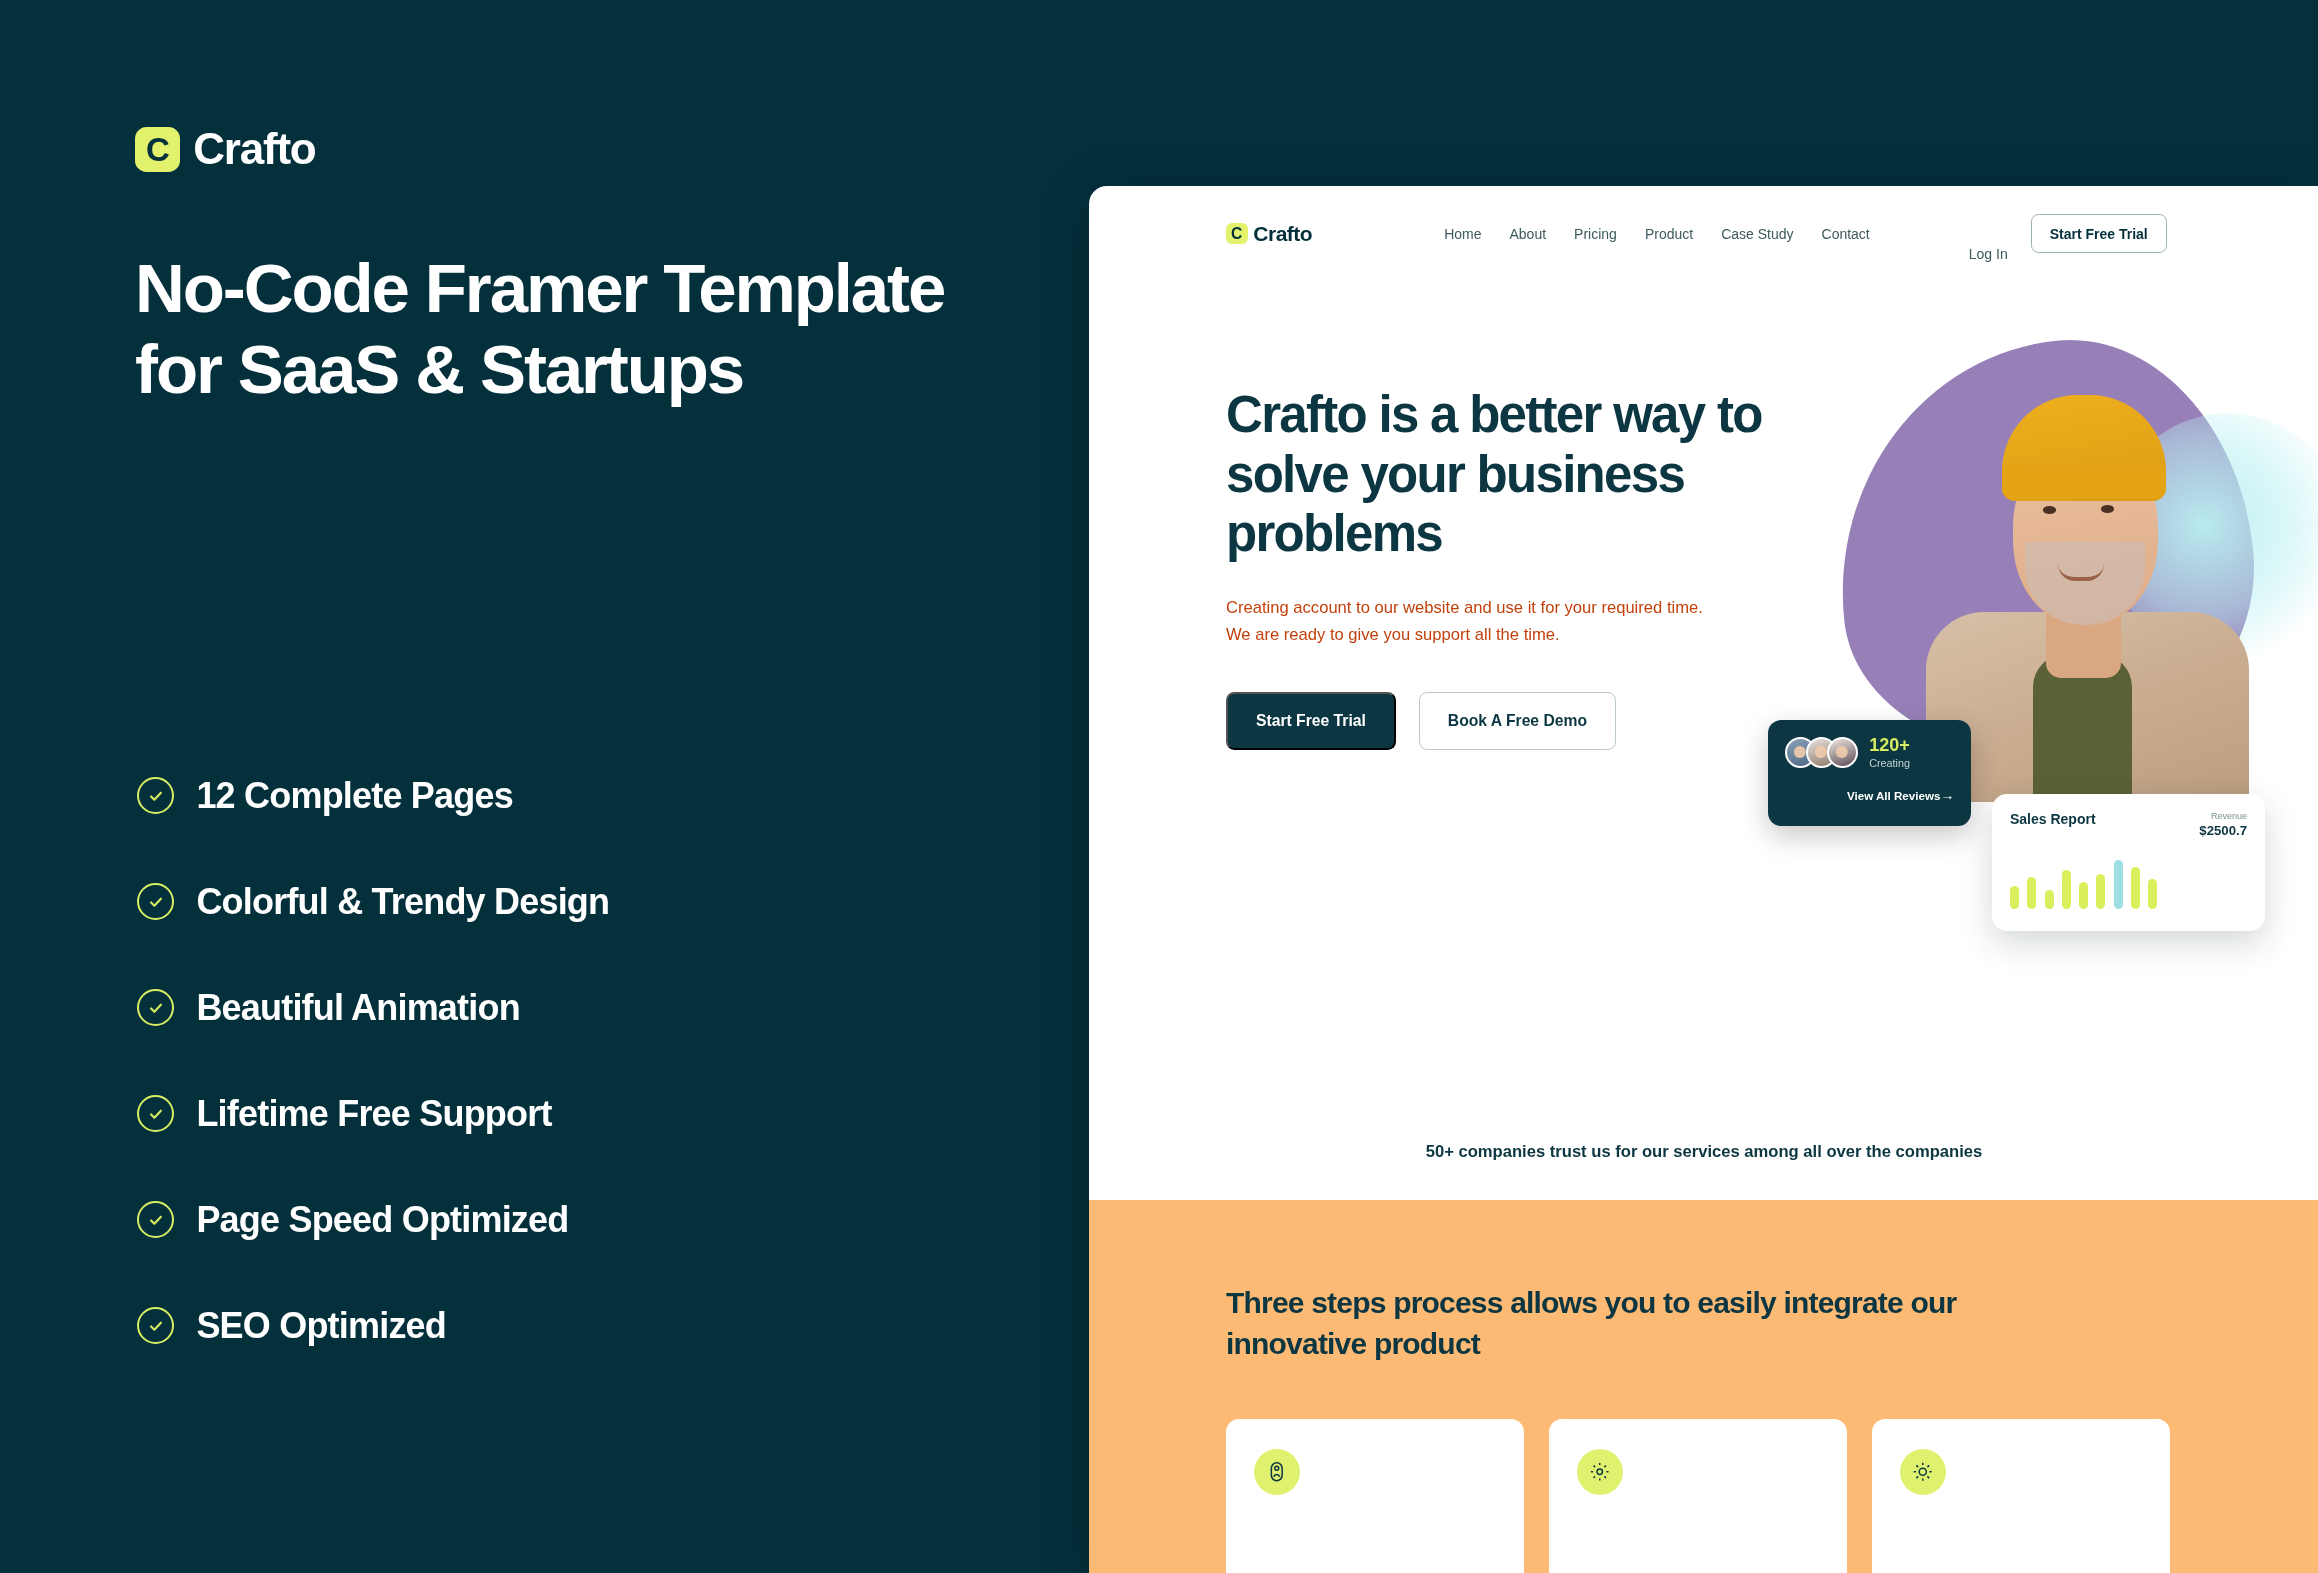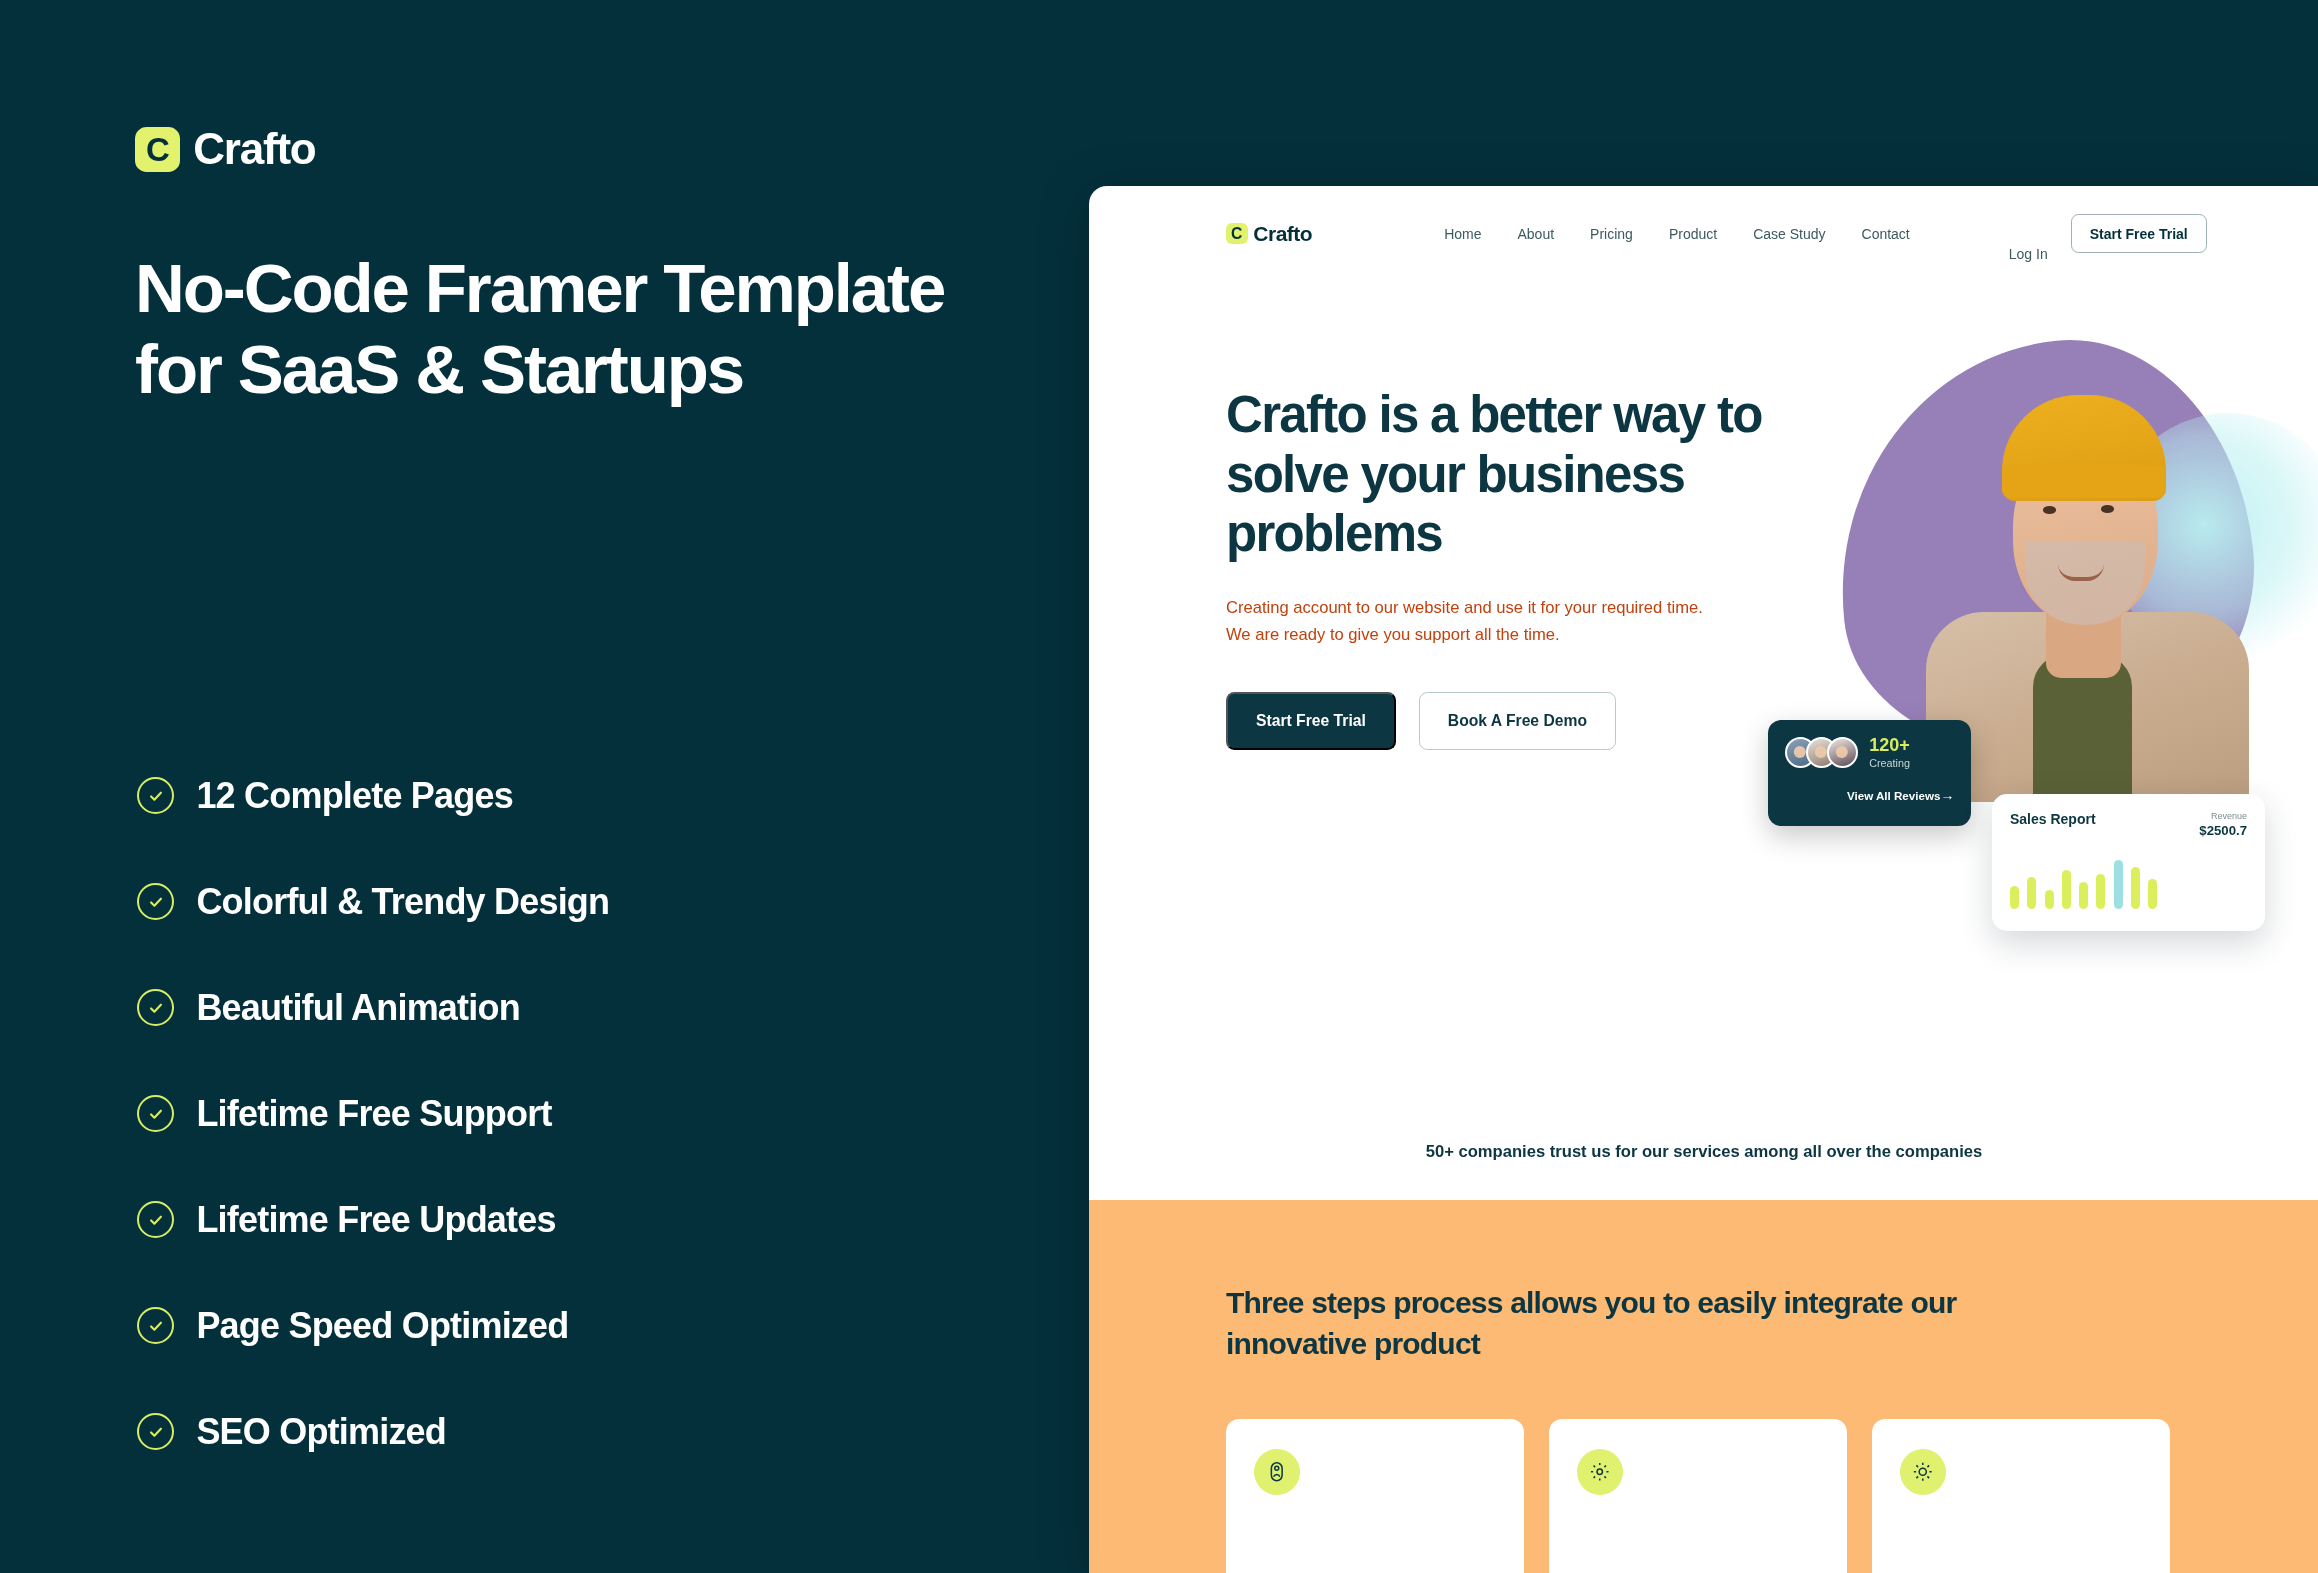--- a/index.html
+++ b/index.html
@@ -50,21 +50,21 @@
     position:absolute; left:0; top:0; width:100%; height:95px;
     display:flex; align-items:center; padding:0 0 0 137px;
   }
   .nav-brand { display:flex; align-items:center; gap:5.8px; }
   .nav-mark {
     width:21.5px; height:21.5px; border-radius:5.8px; background:#e3f26d;
     display:flex; align-items:center; justify-content:center;
     font-size:15.7px; font-weight:bold; color:#04303c; line-height:1;
   }
   .nav-brand-name { font-size:21px; font-weight:bold; color:#04303c; letter-spacing:-0.5px; }
-  .nav-links { display:flex; align-items:flex-start; gap:36px; margin-left:132px; }
+  .nav-links { display:flex; align-items:flex-start; gap:28px; margin-left:132px; }
   .nav-link { font-size:14px; color:#3d5a5f; white-space:nowrap; }
   .nav-right { display:flex; align-items:center; gap:23px; margin-left:99px; }
   .nav-login { font-size:14px; color:#3d5a5f; white-space:nowrap;margin-top:40px; }
   .nav-cta {
     border:1.2px solid #9db1b4; border-radius:7.5px; padding:10.8px 18px;
     font-size:14px; font-weight:bold; color:#04303c; white-space:nowrap; background:#fff;
   }
 
   
   .hero { position:absolute; left:0; top:95px; width:100%; height:919px; background:#fff; overflow:hidden; }
@@ -233,28 +233,20 @@
         </span>
         <span class="feature-text">Beautiful Animation</span>
       </li>
       <li class="feature-row">
         <span class="feature-check">
           <svg width="18" height="18" viewBox="0 0 22 22">
               <path d="M5 11.5 L9 15.5 L17 7" fill="none" stroke="#d7ec63" stroke-width="2.6" stroke-linecap="round" stroke-linejoin="round"></path>
             </svg>
         </span>
         <span class="feature-text">Lifetime Free Support</span>
-      </li>
-      <li class="feature-row">
-        <span class="feature-check">
-          <svg width="18" height="18" viewBox="0 0 22 22">
-              <path d="M5 11.5 L9 15.5 L17 7" fill="none" stroke="#d7ec63" stroke-width="2.6" stroke-linecap="round" stroke-linejoin="round"></path>
-            </svg>
-        </span>
-        <span class="feature-text">Lifetime Free Updates</span>
       </li>
       <li class="feature-row">
         <span class="feature-check">
           <svg width="18" height="18" viewBox="0 0 22 22">
               <path d="M5 11.5 L9 15.5 L17 7" fill="none" stroke="#d7ec63" stroke-width="2.6" stroke-linecap="round" stroke-linejoin="round"></path>
             </svg>
         </span>
         <span class="feature-text">Page Speed Optimized</span>
       </li>
       <li class="feature-row">

